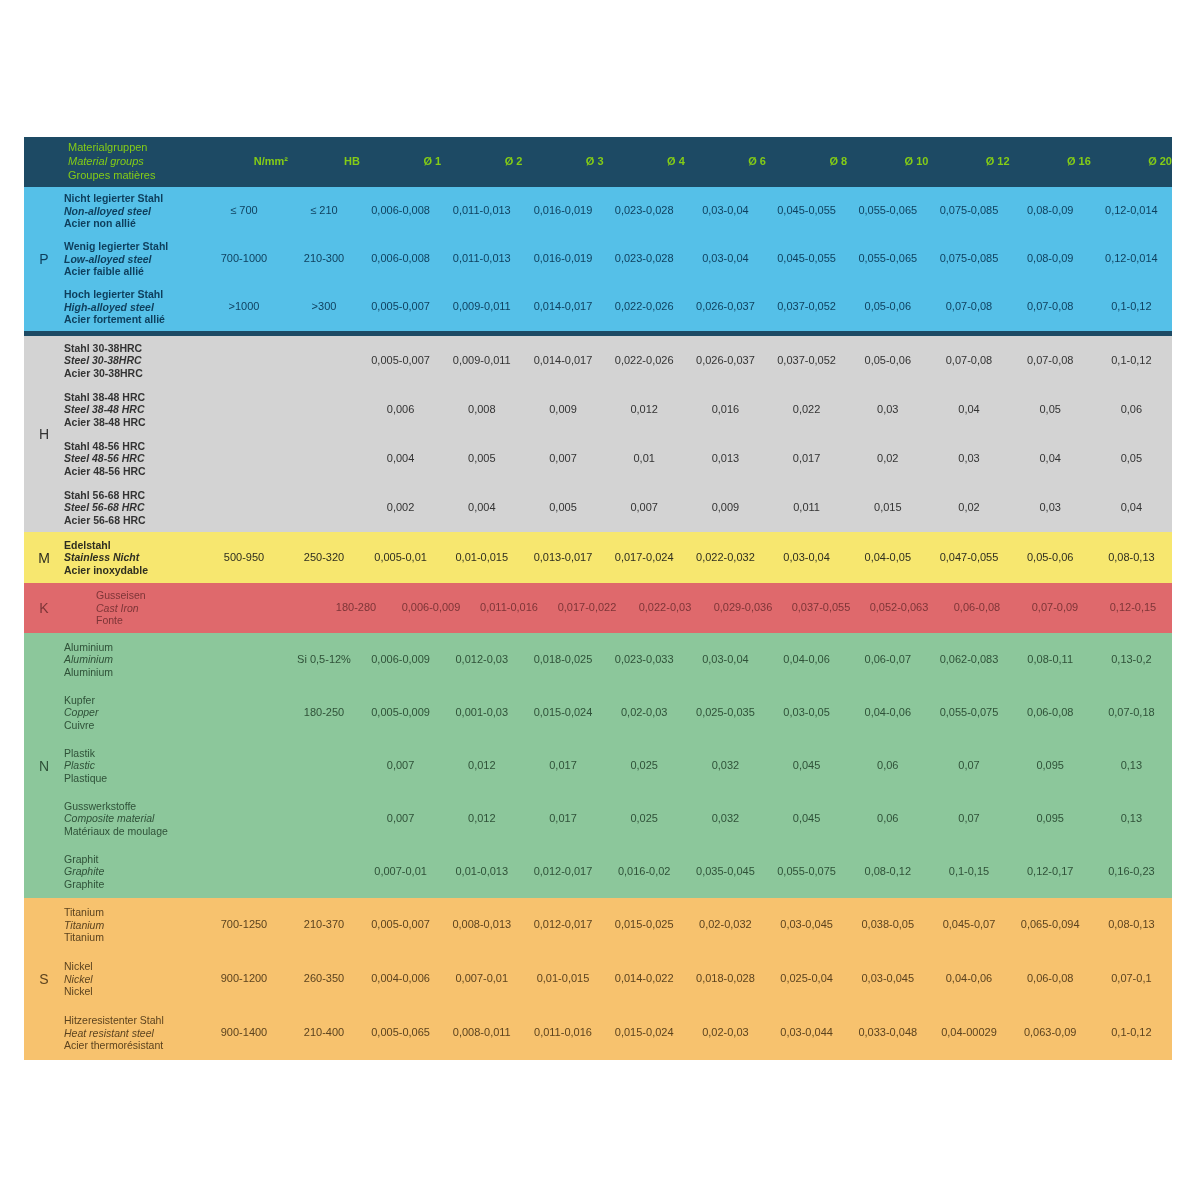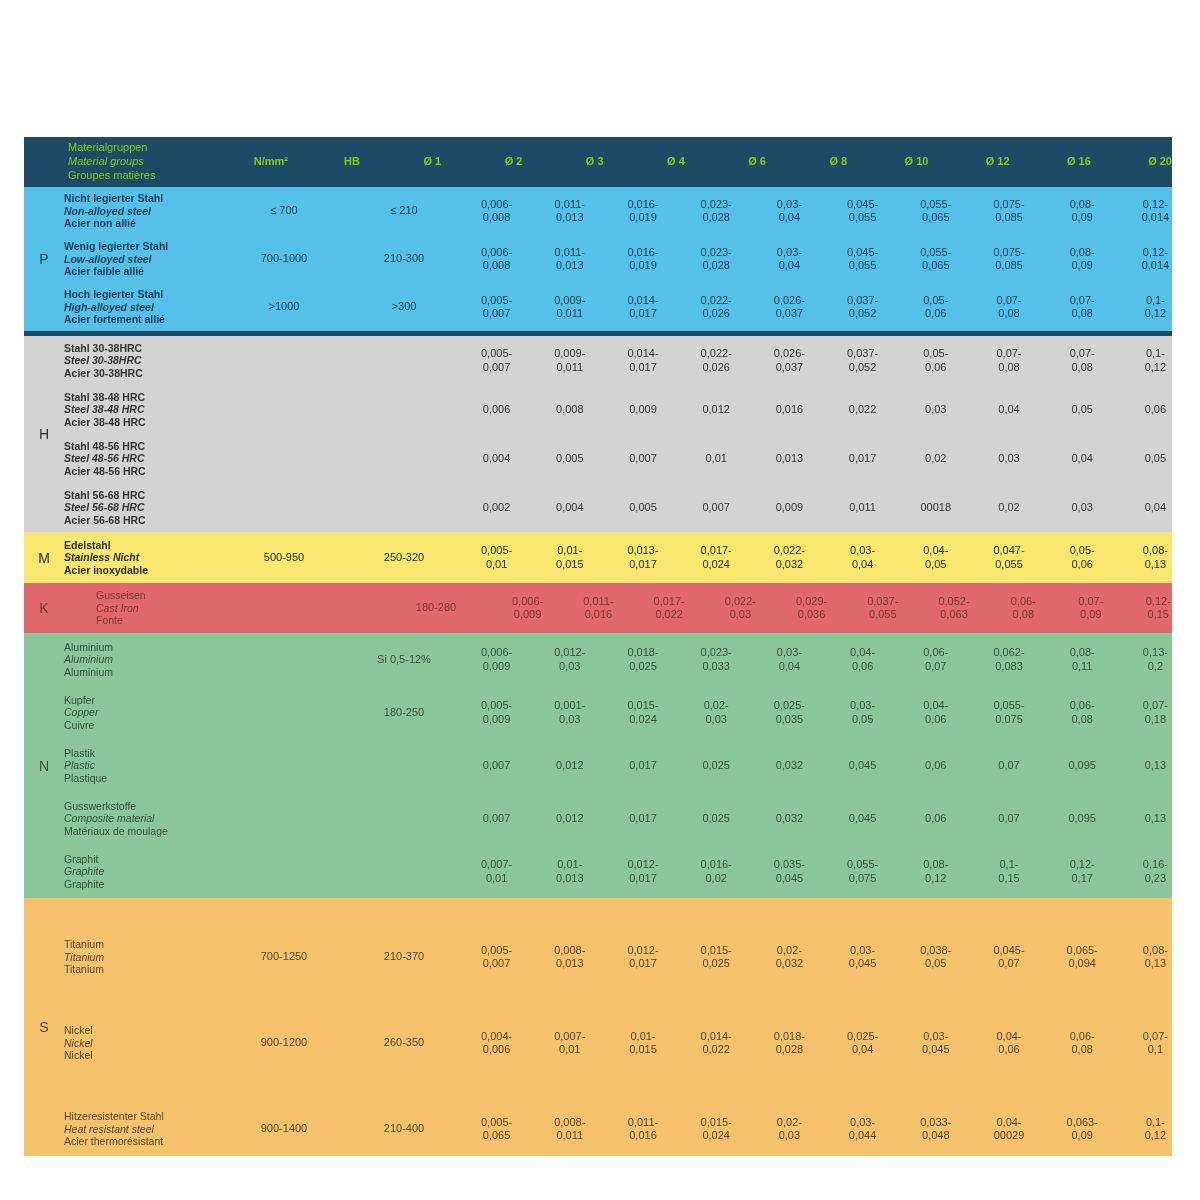--- a/index.html
+++ b/index.html
@@ -12,32 +12,32 @@
          height:50px;align-items:center;}
   .hcell{text-align:right;font-size:11px;font-weight:bold;line-height:1.2;}
   .hmat{text-align:left;padding-left:44px;font-size:11px;line-height:1.25;}
   .hmat .en{font-style:italic;}
 
   
   .group{display:flex;}
   .letter-cell{width:40px;display:flex;align-items:center;justify-content:center;
                font-size:14px;font-weight:normal;}
   .rows{flex:1;display:flex;flex-direction:column;}
-  .row{display:grid;grid-template-columns:136px 88px 72px repeat(10,1fr);align-items:center;gap:40px;}
+  .row{display:grid;grid-template-columns:136px 88px 72px repeat(10,1fr);align-items:center;}
   .cell{font-size:11px;text-align:center;line-height:1.2;}
   .mat{text-align:left;font-size:10.5px;line-height:1.18;padding-right:2px;}
   .mat .en{font-style:italic;}
 
   .g-P .row{height:48px;}
   .g-P{border-bottom:5px solid #1d4a64;}
   .g-H .row{height:49px;}
   .g-M .row{height:51px;}
   .g-K .row{height:50px;margin-left:32px;}
   .g-N .row{height:53px;}
-  .g-S .row{height:54px;margin-top:32px;}
+  .g-S .row{height:54px;}
 
   .g-P .mat div, .g-H .mat div, .g-M .mat div{font-weight:bold;}
   .g-P .mat .en, .g-H .mat .en, .g-M .mat .en{font-weight:bold;font-style:italic;}
 </style>
 </head>
 <body>
 
 <div class="page">
   <div class="feed-table">
 
@@ -192,21 +192,21 @@
                 <div class="fr">Acier 56-68 HRC</div>
               </div>
               <div class="cell"></div>
               <div class="cell"></div>
               <div class="cell">0,002</div>
               <div class="cell">0,004</div>
               <div class="cell">0,005</div>
               <div class="cell">0,007</div>
               <div class="cell">0,009</div>
               <div class="cell">0,011</div>
-              <div class="cell">00018</div>
+              <div class="cell">0,015</div>
               <div class="cell">0,02</div>
               <div class="cell">0,03</div>
               <div class="cell">0,04</div>
             </div>
           </div>
         </div>
         <div class="group g-M" style="background: rgb(247, 231, 111); color: rgb(46, 46, 32);">
           <div class="letter-cell">M</div>
           <div class="rows">
             <div class="row">

